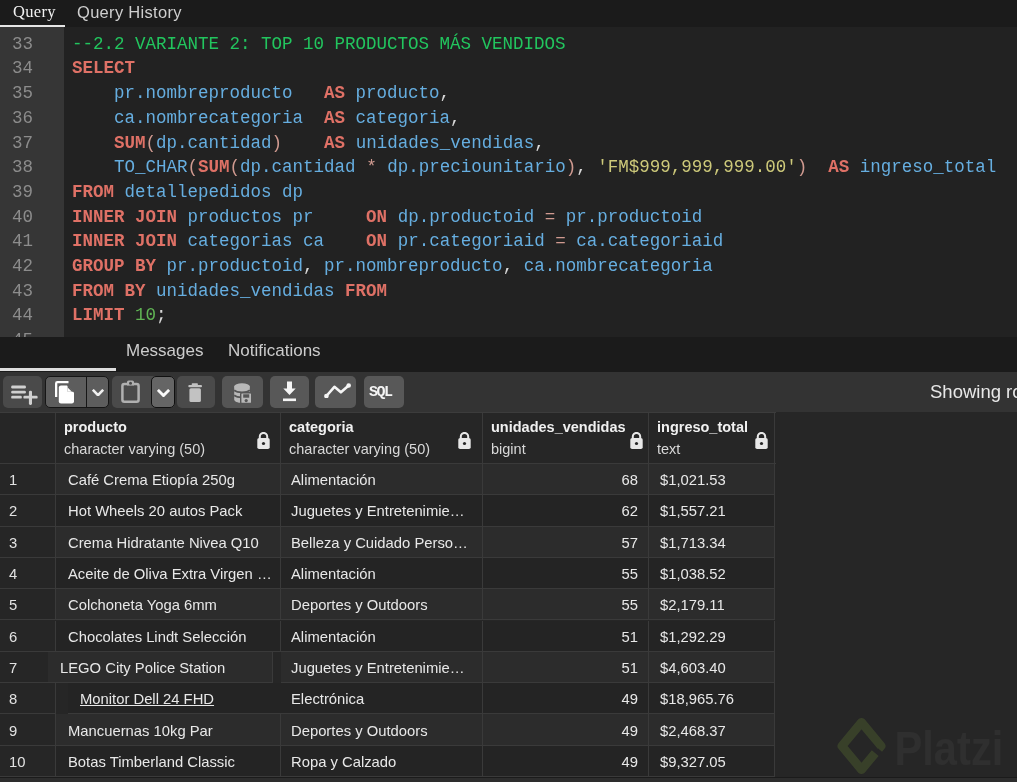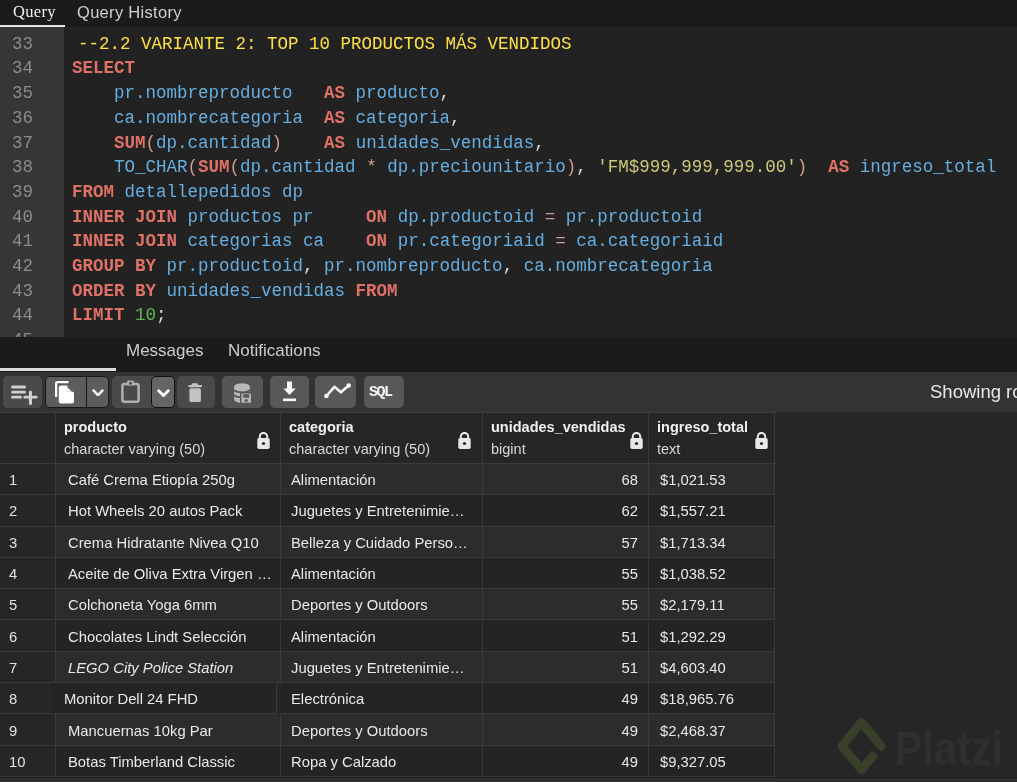--- a/index.html
+++ b/index.html
@@ -17,21 +17,21 @@
   .editor { position:absolute; left:0; top:27px; width:1017px; height:310px; background:#222222; overflow:hidden; }
   .gutter { position:absolute; left:0; top:0; width:64px; height:310px; background:#363636; }
   .lines { position:absolute; left:0; top:4.8px; font-family:"Liberation Mono", monospace;
     font-size:17.5px; line-height:24.7px; white-space:pre; }
   .row { position:absolute; left:0; width:1017px; height:24.7px; }
   .ln { position:absolute; left:12px; color:#8c8c8c; }
   .cd { position:absolute; left:72px; }
   .k { font-weight:bold; }
   .k { color:#df7166; }   
   .i { color:#66aee0; }   
-  .c { color:#fde047;margin-left:6px; }   
+  .c { color:#22c55e; }   
   .n { color:#60b554; }   
   .s { color:#cdc97a; }   
   .p { color:#d8d8d8; }   
   .o { color:#d09a90; }   
 
   
   .dtabbar { position:absolute; left:0; top:337px; width:1017px; height:35px; background:#1b1b1b; }
   .dtab { position:absolute; top:2px; height:24px; line-height:24px; font-size:17px; color:#cccccc; }
   .dtab.active { color:#f2f2f2; }
   .dunderline { position:absolute; left:0; top:31px; width:116px; height:3px; background:#dedede; }
@@ -78,21 +78,21 @@
       <div class="row" style="top:0px"><span class="ln">33</span><span class="cd"><span class="c">--2.2 VARIANTE 2: TOP 10 PRODUCTOS MÁS VENDIDOS</span></span></div>
       <div class="row" style="top:24.7px"><span class="ln">34</span><span class="cd"><span class="k">SELECT</span></span></div>
       <div class="row" style="top:49.4px"><span class="ln">35</span><span class="cd">    <span class="i">pr.nombreproducto</span>   <span class="k">AS</span> <span class="i">producto</span><span class="p">,</span></span></div>
       <div class="row" style="top:74.1px"><span class="ln">36</span><span class="cd">    <span class="i">ca.nombrecategoria</span>  <span class="k">AS</span> <span class="i">categoria</span><span class="p">,</span></span></div>
       <div class="row" style="top:98.8px"><span class="ln">37</span><span class="cd">    <span class="k">SUM</span><span class="o">(</span><span class="i">dp.cantidad</span><span class="o">)</span>    <span class="k">AS</span> <span class="i">unidades_vendidas</span><span class="p">,</span></span></div>
       <div class="row" style="top:123.5px"><span class="ln">38</span><span class="cd">    <span class="i">TO_CHAR</span><span class="o">(</span><span class="k">SUM</span><span class="o">(</span><span class="i">dp.cantidad</span> <span class="o">*</span> <span class="i">dp.preciounitario</span><span class="o">)</span><span class="p">,</span> <span class="s">'FM$999,999,999.00'</span><span class="o">)</span>  <span class="k">AS</span> <span class="i">ingreso_total</span></span></div>
       <div class="row" style="top:148.2px"><span class="ln">39</span><span class="cd"><span class="k">FROM</span> <span class="i">detallepedidos dp</span></span></div>
       <div class="row" style="top:172.9px"><span class="ln">40</span><span class="cd"><span class="k">INNER JOIN</span> <span class="i">productos pr</span>     <span class="k">ON</span> <span class="i">dp.productoid</span> <span class="o">=</span> <span class="i">pr.productoid</span></span></div>
       <div class="row" style="top:197.6px"><span class="ln">41</span><span class="cd"><span class="k">INNER JOIN</span> <span class="i">categorias ca</span>    <span class="k">ON</span> <span class="i">pr.categoriaid</span> <span class="o">=</span> <span class="i">ca.categoriaid</span></span></div>
       <div class="row" style="top:222.3px"><span class="ln">42</span><span class="cd"><span class="k">GROUP BY</span> <span class="i">pr.productoid</span><span class="p">,</span> <span class="i">pr.nombreproducto</span><span class="p">,</span> <span class="i">ca.nombrecategoria</span></span></div>
-      <div class="row" style="top:247px"><span class="ln">43</span><span class="cd"><span class="k">ORDER BY</span> <span class="i">unidades_vendidas</span> <span class="k">FROM</span></span></div>
+      <div class="row" style="top:247px"><span class="ln">43</span><span class="cd"><span class="k">FROM BY</span> <span class="i">unidades_vendidas</span> <span class="k">FROM</span></span></div>
       <div class="row" style="top:271.7px"><span class="ln">44</span><span class="cd"><span class="k">LIMIT</span> <span class="n">10</span><span class="p">;</span></span></div>
       <div class="row" style="top:296.4px"><span class="ln">45</span><span class="cd"></span></div>
     </div>
   </div>
 
   <div class="dtabbar">
     <div class="dtab active" style="left:10px;margin-top:39px;">Data Output</div>
     <div class="dtab" style="left:126px;">Messages</div>
     <div class="dtab" style="left:228px;">Notifications</div>
     <div class="dunderline"></div>
@@ -256,28 +256,28 @@
     </div>
     <div class="grow" style="top:208.5px">
       <div class="gcell rnum" style="left:0;width:56px;">6</div>
       <div class="gcell cev" style="left:56px;width:225px;padding-left:12px;">Chocolates Lindt Selección</div>
       <div class="gcell cev" style="left:281px;width:202px;padding-left:10px;">Alimentación</div>
       <div class="gcell cev" style="left:483px;width:166px;justify-content:flex-end;padding-right:10px;">51</div>
       <div class="gcell cev" style="left:649px;width:126px;padding-left:11px;">$1,292.29</div>
     </div>
     <div class="grow" style="top:239.8px">
       <div class="gcell rnum" style="left:0;width:56px;">7</div>
-      <div class="gcell codd" style="left:56px;width:225px;padding-left:12px;font-style:italic;">LEGO City Police Station</div>
+      <div class="gcell codd" style="left:48px;width:225px;padding-left:12px;">LEGO City Police Station</div>
       <div class="gcell codd" style="left:281px;width:202px;padding-left:10px;">Juguetes y Entretenimie…</div>
       <div class="gcell codd" style="left:483px;width:166px;justify-content:flex-end;padding-right:10px;">51</div>
       <div class="gcell codd" style="left:649px;width:126px;padding-left:11px;">$4,603.40</div>
     </div>
     <div class="grow" style="top:271.1px">
       <div class="gcell rnum" style="left:0;width:56px;">8</div>
-      <div class="gcell cev" style="left:52px;width:225px;padding-left:12px;">Monitor Dell 24 FHD</div>
+      <div class="gcell cev" style="left:68px;width:225px;padding-left:12px;text-decoration:underline;">Monitor Dell 24 FHD</div>
       <div class="gcell cev" style="left:281px;width:202px;padding-left:10px;">Electrónica</div>
       <div class="gcell cev" style="left:483px;width:166px;justify-content:flex-end;padding-right:10px;">49</div>
       <div class="gcell cev" style="left:649px;width:126px;padding-left:11px;">$18,965.76</div>
     </div>
     <div class="grow" style="top:302.4px">
       <div class="gcell rnum" style="left:0;width:56px;">9</div>
       <div class="gcell codd" style="left:56px;width:225px;padding-left:12px;">Mancuernas 10kg Par</div>
       <div class="gcell codd" style="left:281px;width:202px;padding-left:10px;">Deportes y Outdoors</div>
       <div class="gcell codd" style="left:483px;width:166px;justify-content:flex-end;padding-right:10px;">49</div>
       <div class="gcell codd" style="left:649px;width:126px;padding-left:11px;">$2,468.37</div>

